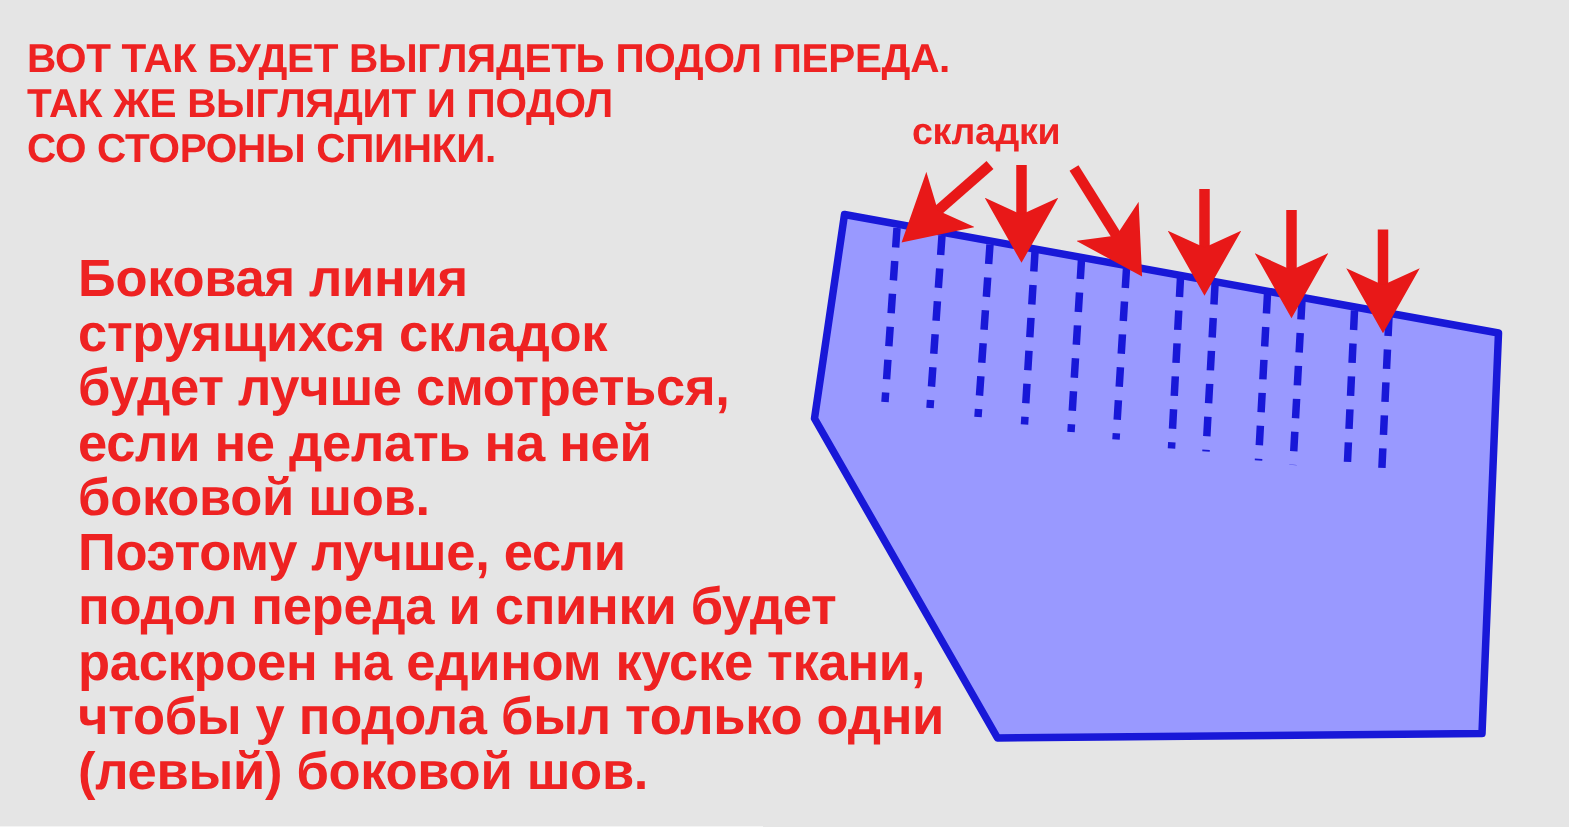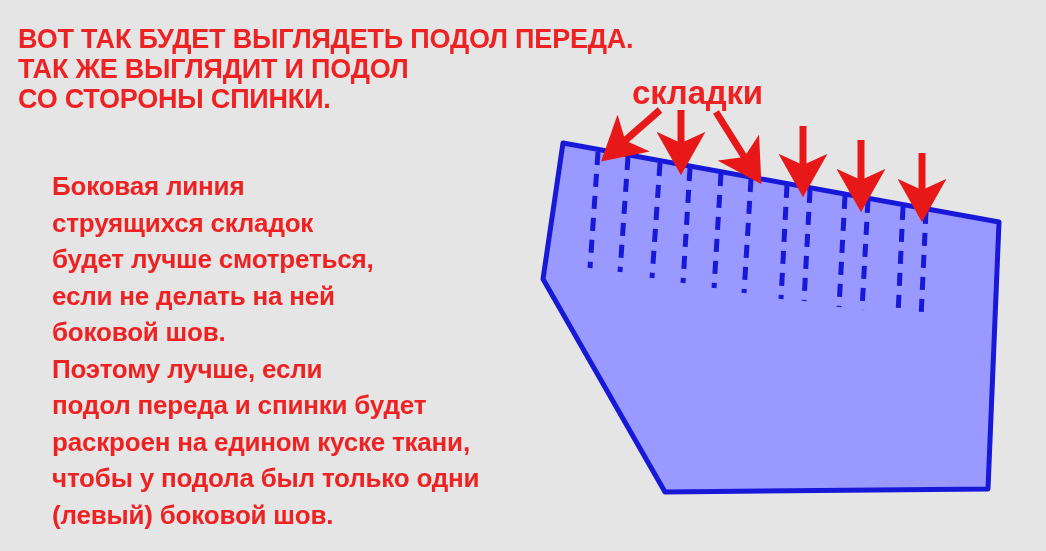--- a/index.html
+++ b/index.html
@@ -33,33 +33,33 @@
     white-space: pre-line;
   }
 
   .body-text {
     position: absolute;
     left: 52px;
     top: 168px;
     width: 580px;
     color: #ee2222;
     font-weight: bold;
-    font-size: 26px;
+    font-size: 35px;
     line-height: 36.5px;
     letter-spacing: -0.2px;
     white-space: pre-line;
   }
 
   .pleat-label {
     position: absolute;
-    left: 632px;
+    left: 608px;
     top: 74px;
     color: #ee2222;
     font-weight: bold;
-    font-size: 33px;
+    font-size: 25px;
     letter-spacing: -0.2px;
   }
 
   
   #art {
     position: absolute;
     left: 0;
     top: 0;
     width: 1046px;
     height: 551px;

